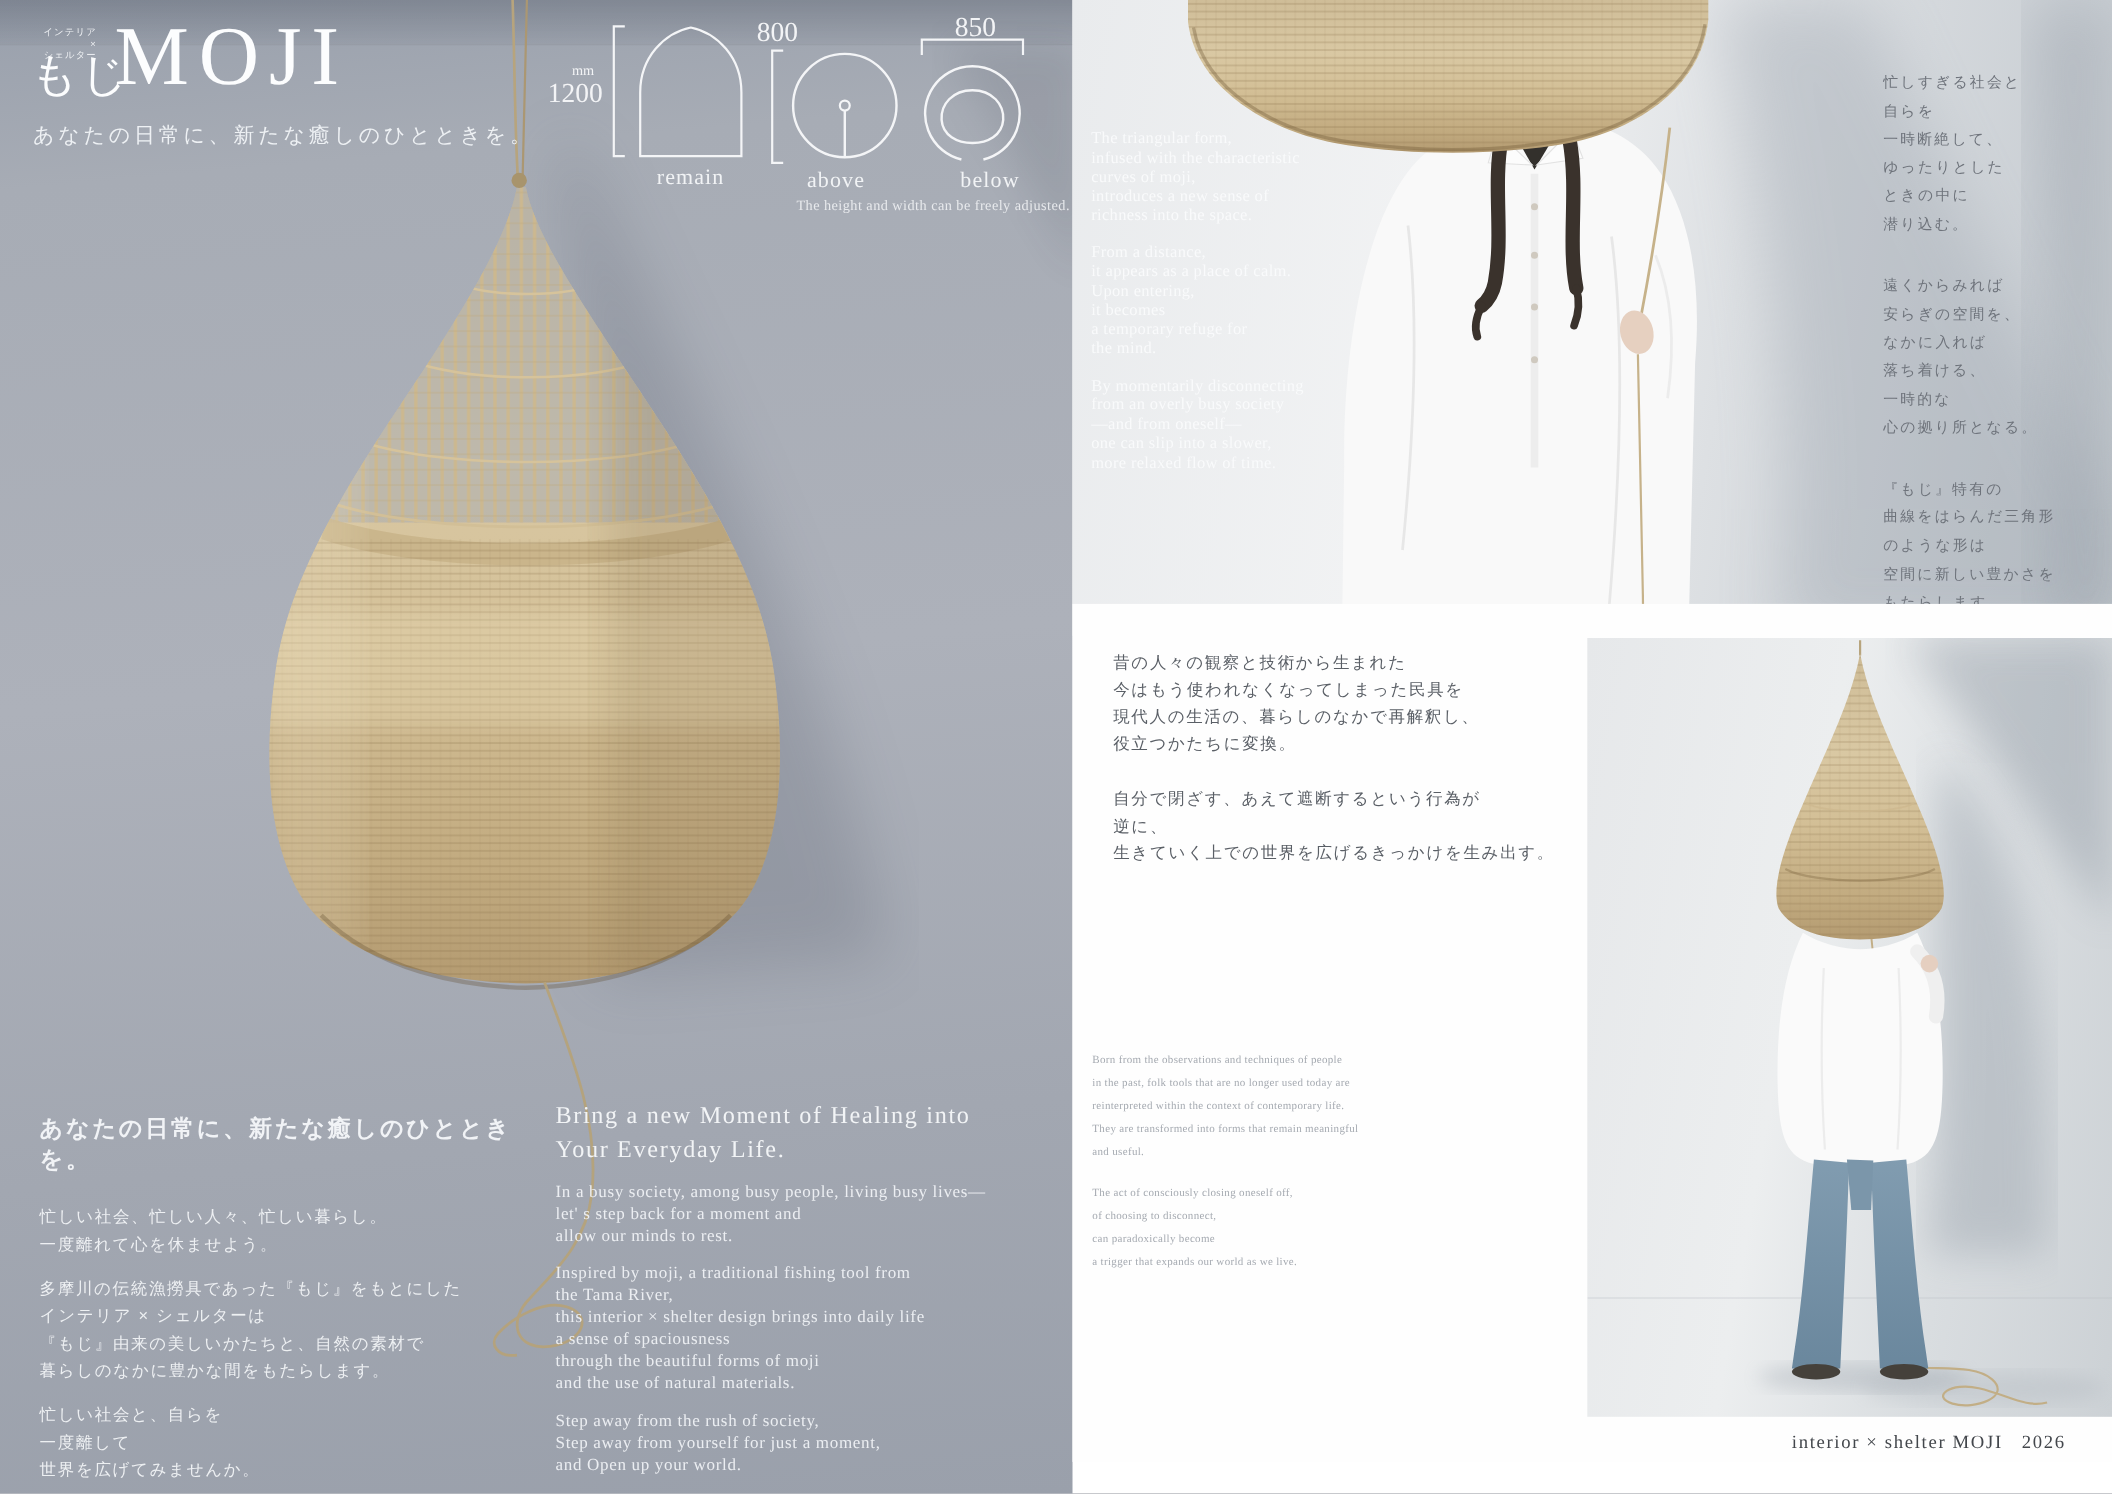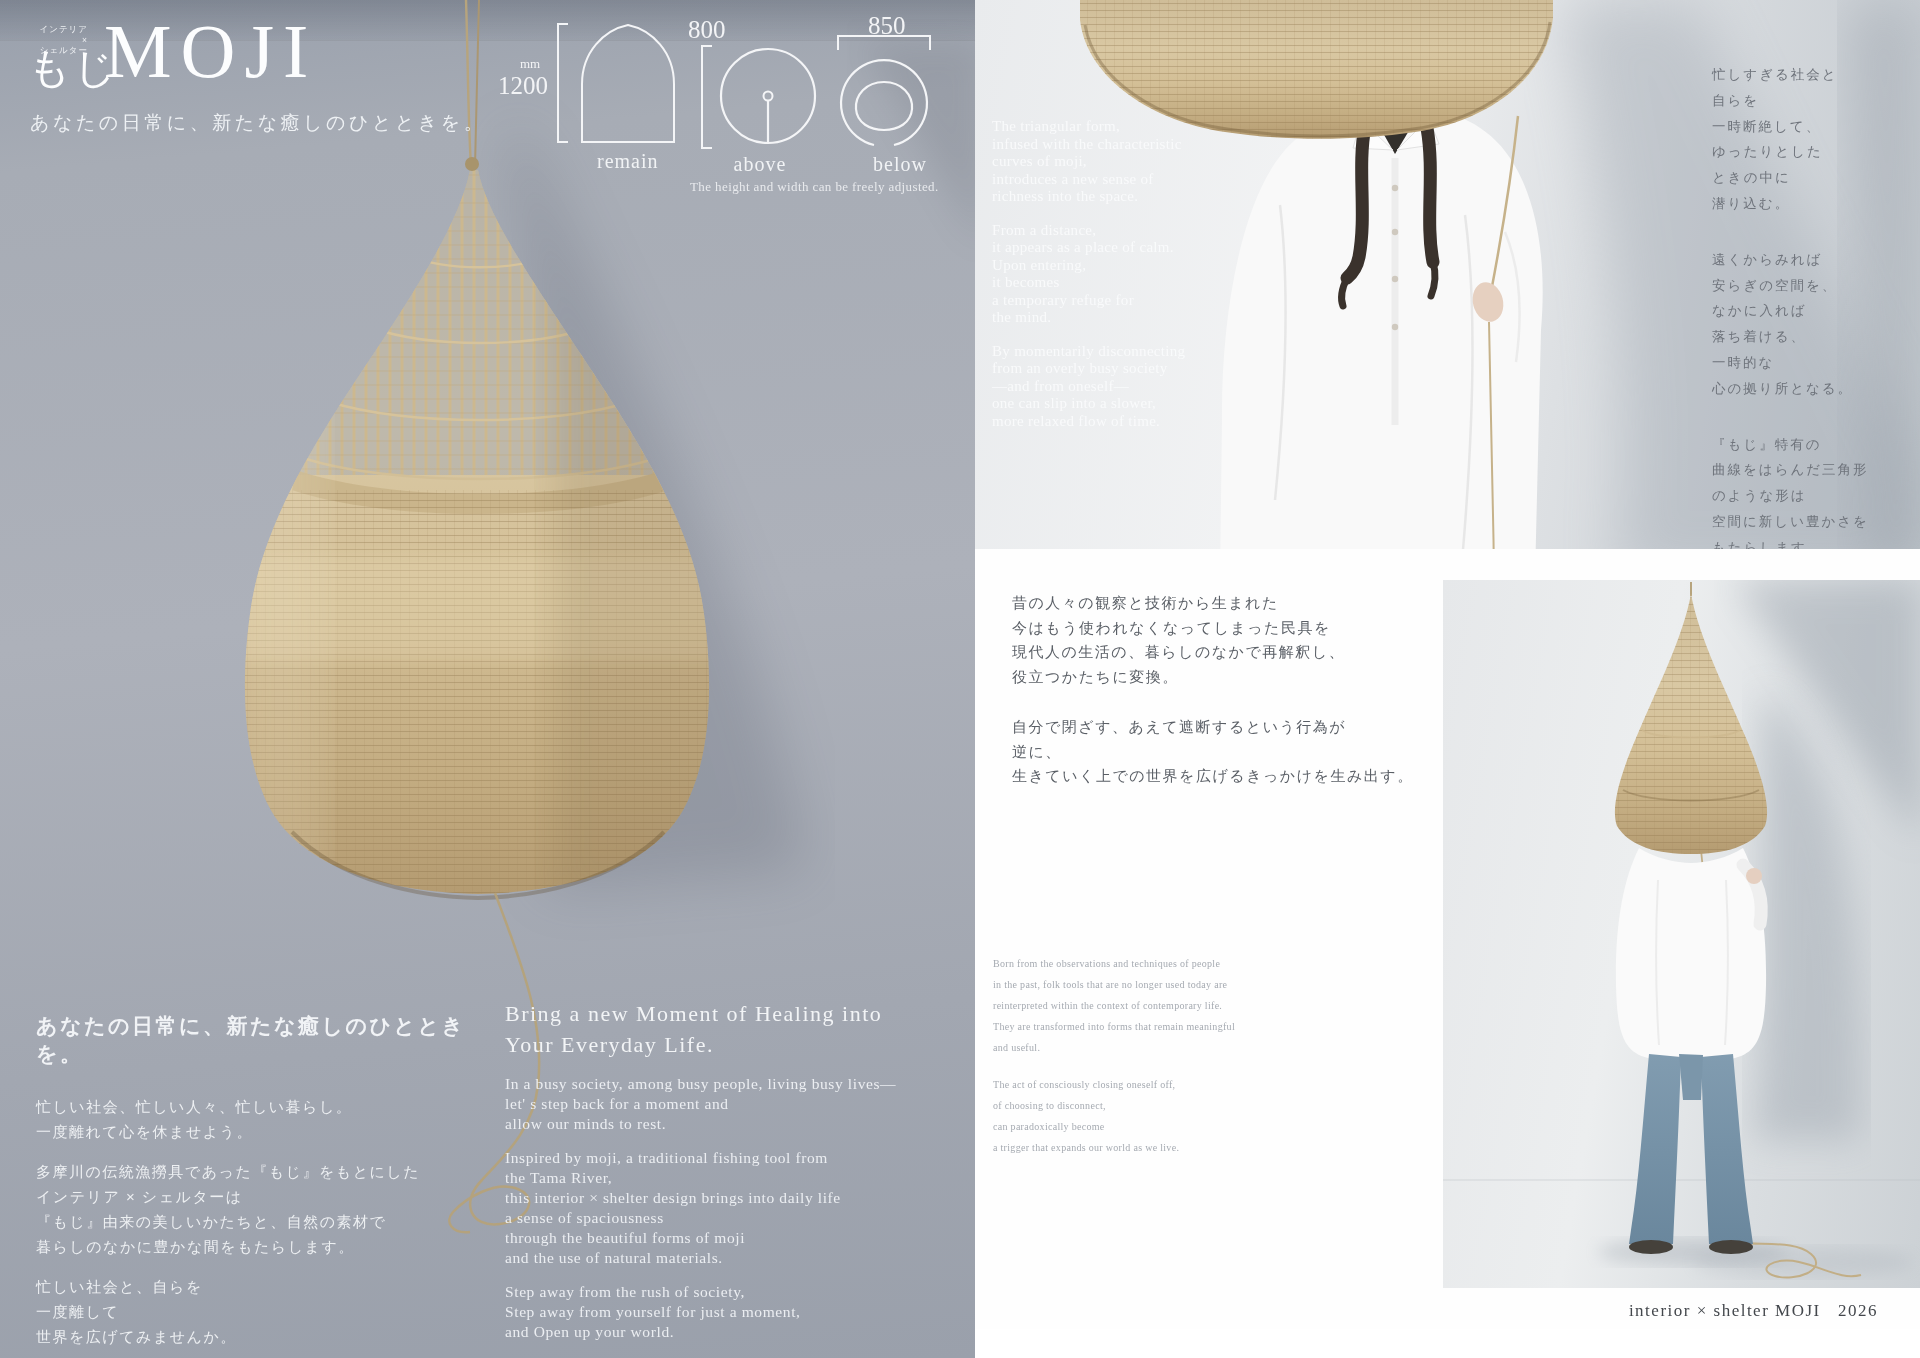--- a/index.html
+++ b/index.html
@@ -18,21 +18,21 @@
   .left-svg{position:absolute;left:0;top:0;}
 
   .brand-mini{left:36px;top:24px;width:52px;color:#eef0f3;font-size:8.5px;line-height:1.25;
     text-align:right;letter-spacing:1px;}
   .brand-jp{left:28px;top:40px;color:#fcfdfe;font-size:42px;letter-spacing:2px;}
   .brand-en{left:104px;top:8px;color:#fcfdfe;font-size:76px;letter-spacing:9px;font-weight:400;}
   .tagline{left:30px;top:110px;color:#eef1f4;font-size:19px;letter-spacing:3.5px;}
 
   .dim-text{color:#f3f4f6;}
   .diag-label{color:#f1f3f5;font-size:20px;letter-spacing:1px;text-align:center;}
-  .diag-caption{left:690px;top:179px;width:300px;color:rgba(243,245,247,.85);font-size:13px;letter-spacing:.4px;}
+  .diag-caption{left:724px;top:179px;width:300px;color:rgba(243,245,247,.85);font-size:13px;letter-spacing:.4px;}
 
   .left-jp-block{left:36px;top:1012px;width:460px;color:#f1f3f6;}
   .left-jp-heading{font-size:21px;letter-spacing:2.5px;margin:0 0 26px 0;}
   .left-jp-block p{font-size:15px;line-height:25px;letter-spacing:1.5px;margin:0 0 15px 0;color:rgba(242,244,247,.94);}
   .left-en-block{left:505px;top:998px;width:455px;color:#f2f4f6;}
   .left-en-heading{font-size:22px;line-height:31px;letter-spacing:1.5px;margin:0 0 14px 0;font-weight:400;}
   .left-en-block p{font-size:15.5px;line-height:20px;letter-spacing:.6px;margin:0 0 14px 0;color:rgba(242,244,247,.92);}
 
   
   .right-top{position:absolute;left:975px;top:0;width:945px;height:578px;overflow:hidden;

